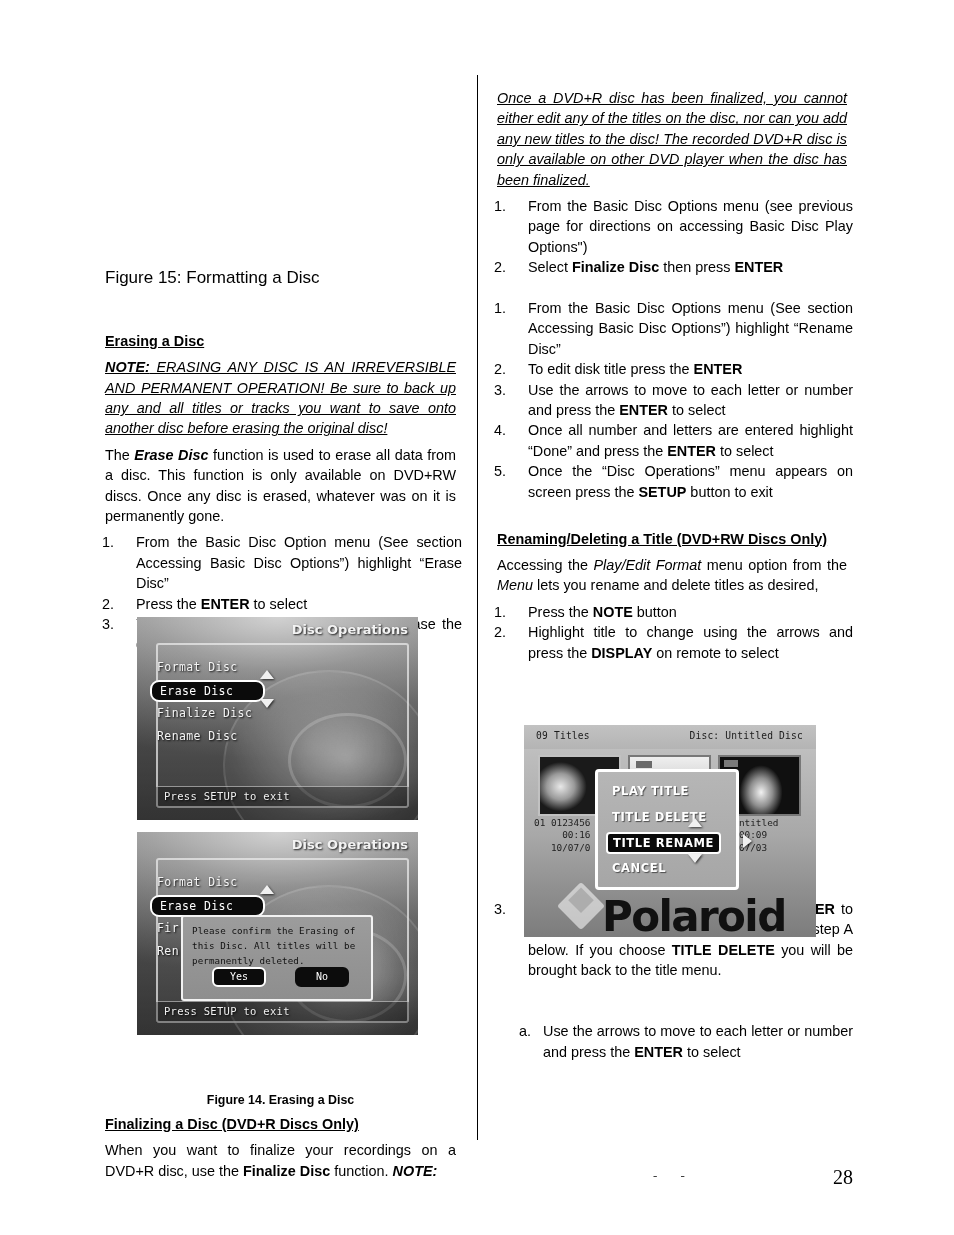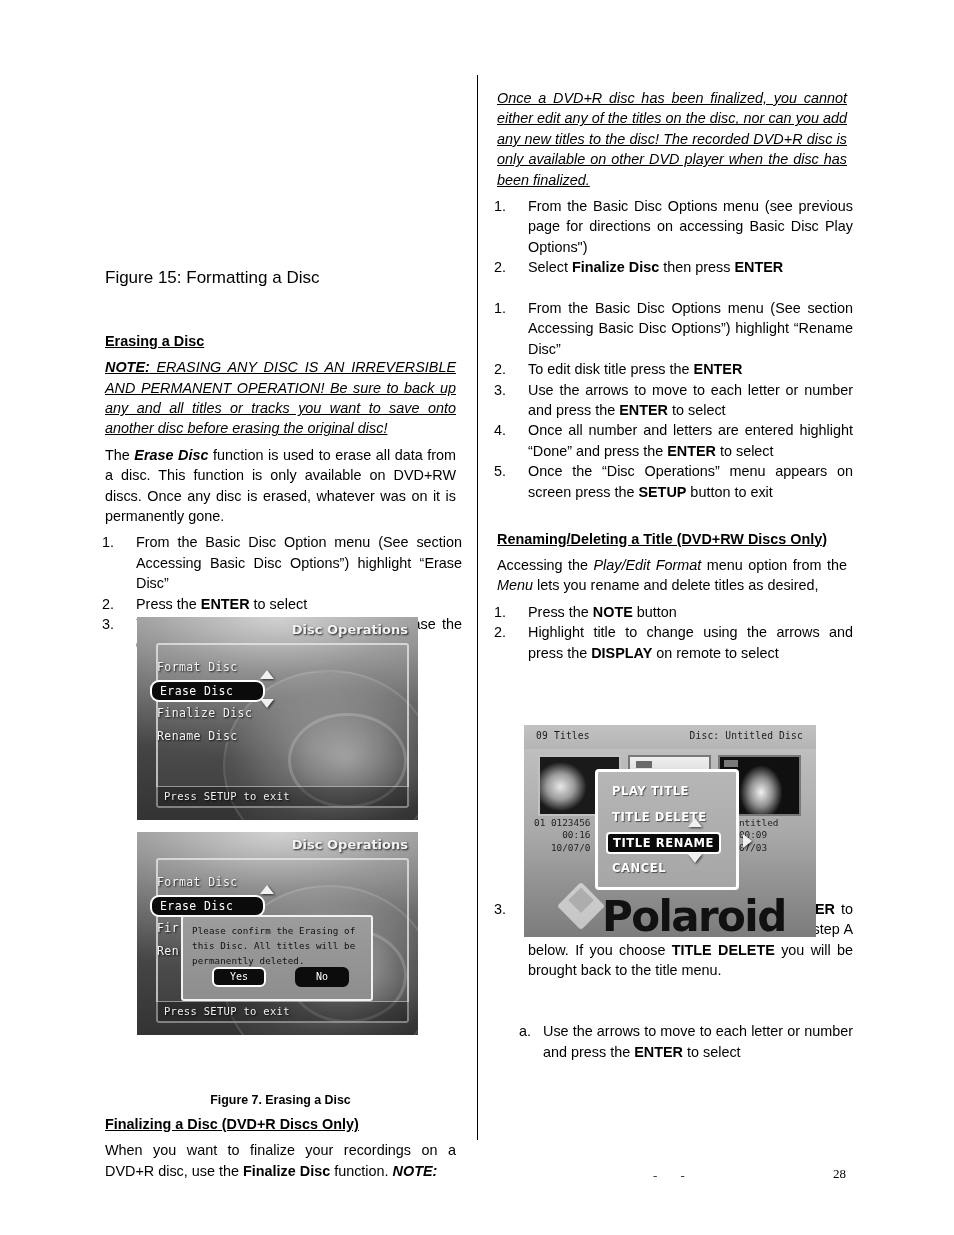--- a/index.html
+++ b/index.html
@@ -390,21 +390,21 @@
     font-family: "Liberation Serif", serif;
     font-size: 13px;
     color: #333333;
     letter-spacing: 10px;
   }
   .footer-pageno {
     position: absolute;
     left: 833px;
     top: 1166px;
     font-family: "Liberation Serif", serif;
-    font-size: 13px;
+    font-size: 20px;
     color: #000000;
   }
 </style>
 </head>
 <body>
 
 <div class="page">
 
   <div class="col-divider"></div>
 
@@ -431,21 +431,21 @@
         <span>Press the </span><span class="bold">ENTER</span><span> to select</span>
       </li>
       <li>
         <span class="mk">3.</span>
         <span>You’ll be asked to confirm you want to erase the disc.   Select Yes, to proceed with erasing.</span>
       </li>
     </ol>
 
     <div style="height:431px"></div>
 
-    <p class="figcap">Figure 7. Erasing a Disc</p>
+    <p class="figcap">Figure 14. Erasing a Disc</p>
 
     <p class="head">Finalizing a Disc (DVD+R Discs Only)</p>
 
     <p class="just"><span>When you want to finalize your recordings on a DVD+R disc, use the </span><span class="bold">Finalize Disc</span><span> function.   </span><span class="bold italic">NOTE:</span></p>
   </div>
 
   <div class="col col-right">
 
     <p class="note-blk">Once a DVD+R disc has been finalized, you cannot either edit any of the titles on the disc, nor can you add any new titles to the disc! The recorded DVD+R disc is only available on other DVD player when the disc has been finalized.</p>
 

